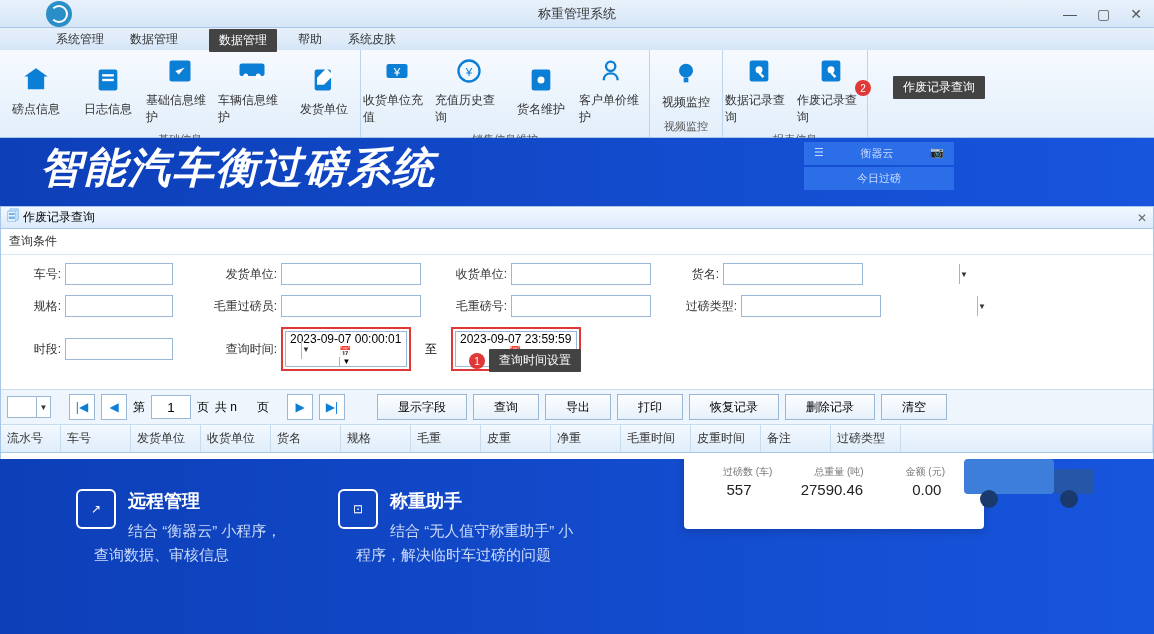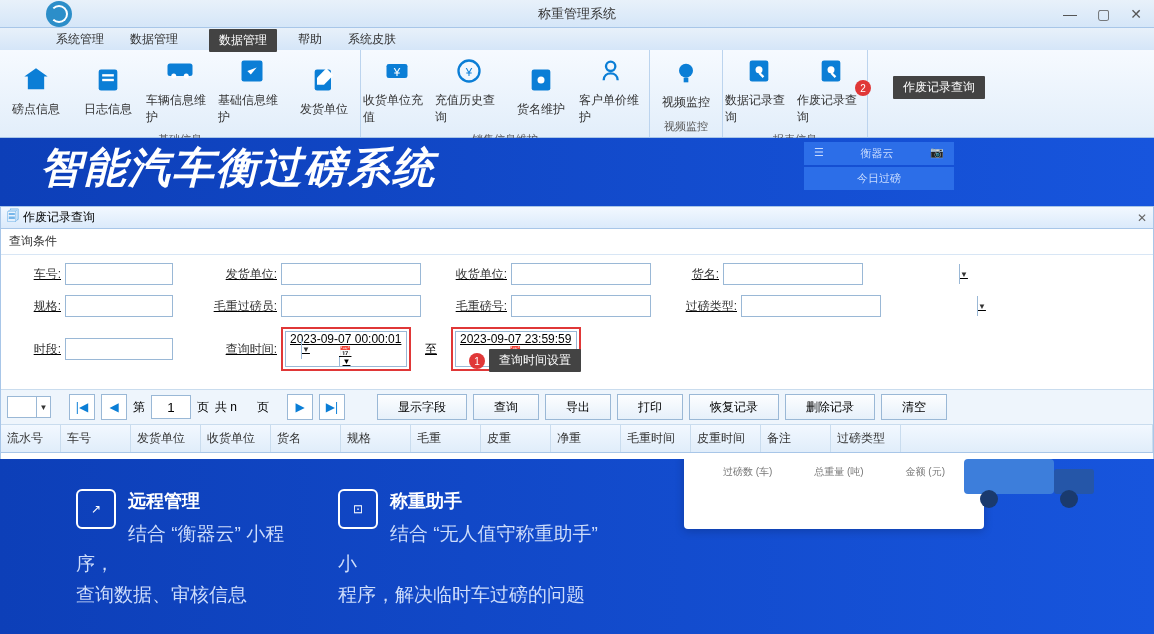--- a/index.html
+++ b/index.html
@@ -31,21 +31,21 @@
 .phone-widget { position: absolute; right: 200px; top: 4px; width: 150px; }
 .phone-row { background: #2c6ee8; color: #c9dcff; padding: 4px 10px; font-size: 11px; margin-bottom: 2px; display: flex; justify-content: space-between; }
 
 .panel { background: #fff; border: 1px solid #a8c6e8; }
 .panel-header { height: 22px; background: linear-gradient(#f2f8ff, #dbeafb); display: flex; align-items: center; padding: 0 6px; border-bottom: 1px solid #a8c6e8; position: relative; }
 .panel-header .icon { color: #0b7ed6; font-size: 12px; margin-right: 4px; }
 .panel-close { position: absolute; right: 6px; cursor: pointer; color: #666; }
 
 .search-panel { margin: 0; }
 .search-title { padding: 4px 8px; color: #333; border-bottom: 1px solid #d8e6f5; }
-.search-body { padding: 8px 10px; text-decoration: underline; }
+.search-body { padding: 8px 10px; }
 .search-row { display: flex; align-items: center; margin-bottom: 10px; gap: 4px; }
 .field-label { width: 50px; text-align: right; color: #333; }
 .field-label.wide { width: 68px; }
 .combo { height: 22px; border: 1px solid #9ab8d6; background: #fff; display: inline-flex; align-items: center; position: relative; }
 .combo input { border: none; height: 100%; padding: 0 14px; font-size: 16px; outline: none; background: transparent; }
 .combo .arrow { width: 16px; height: 100%; border-left: 1px solid #9ab8d6; display: flex; align-items: center; justify-content: center; font-size: 8px; color: #333; cursor: pointer; }
 .combo.w100 { width: 108px; }
 .combo.w130 { width: 140px; }
 .datebox { height: 36px; border: 1px solid #9ab8d6; background: #fff; display: inline-flex; align-items: center; flex-direction: column; }
 .datebox input { border: none; height: 100%; width: 120px; padding: 0 4px; font-size: 12px; outline: none; }
@@ -60,21 +60,21 @@
 .action-btn { height: 26px; padding: 0 20px; border: 1px solid #9ab8d6; background: linear-gradient(#fdfeff,#e6f0fa); cursor: pointer; font-size: 12px; }
 
 .table-header { display: flex; background: linear-gradient(#f2f8ff,#e0edfa); border-bottom: 1px solid #a8c6e8; }
 .th { padding: 5px 6px; border-right: 1px solid #c9dcee; color: #333; font-size: 12px; }
 .table-body { height: 32px; background: #fff; }
 
 .footer-banner { position: absolute; bottom: 0; left: 0; right: 0; height: 175px; background: linear-gradient(90deg, #0d3fb8, #1755dd); overflow: hidden; }
 .footer-card { position: absolute; color: #fff; }
 .footer-card .ficon { width: 40px; height: 40px; border: 2px solid #fff; border-radius: 6px; display: inline-flex; align-items: center; justify-content: center; float: left; margin-right: 12px; }
 .footer-card h3 { font-size: 18px; font-weight: bold; margin-bottom: 6px; }
-.footer-card p { font-size: 19px; color: #cddcfa; line-height: 1.6; }
+.footer-card p { font-size: 15px; color: #cddcfa; line-height: 1.6; margin-left: 18px; }
 .receipt { position: absolute; right: 170px; top: -10px; width: 300px; height: 80px; background: #fff; border-radius: 4px; padding: 16px 18px 8px; box-shadow: 0 2px 10px rgba(0,0,0,.2); }
 .receipt-row1 { display: flex; justify-content: space-around; font-size: 10px; color: #777; align-items: flex-end; }
 .receipt-row2 { display: flex; justify-content: space-around; font-size: 15px; color: #222; margin-top: 2px; font-weight: 500;}
 .truck { position: absolute; right: 40px; top: -20px; width: 160px; height: 80px; }
 </style>
 </head>
 <body>
 
 <div class="title-bar">
   <div class="logo"></div>
@@ -111,36 +111,36 @@
             <svg width="28" height="28" viewBox="0 0 24 24">
               <rect fill="#0b7ed6" x="4" y="3" width="16" height="18" rx="2"></rect>
               <rect fill="#fff" x="7" y="7" width="10" height="2"></rect>
               <rect fill="#fff" x="7" y="11" width="10" height="2"></rect>
             </svg>
           </div>
           <span>日志信息</span>
         </div>
       <div class="toolbar-button">
           <div class="icon" style="background:none">
+            <svg width="28" height="28" viewBox="0 0 24 24">
+              <rect fill="#0b7ed6" x="3" y="3" width="18" height="18" rx="2"></rect>
+              <path fill="#fff" d="M8 12l3 3 5-6"></path>
+            </svg>
+          </div>
+          <span>基础信息维护</span>
+        </div>
+      <div class="toolbar-button">
+          <div class="icon" style="background:none">
             <svg width="30" height="26" viewBox="0 0 24 20">
               <rect fill="#0b7ed6" x="2" y="4" width="20" height="10" rx="2"></rect>
               <circle fill="#fff" cx="7" cy="14" r="2"></circle>
               <circle fill="#fff" cx="17" cy="14" r="2"></circle>
             </svg>
           </div>
           <span>车辆信息维护</span>
-        </div>
-      <div class="toolbar-button">
-          <div class="icon" style="background:none">
-            <svg width="28" height="28" viewBox="0 0 24 24">
-              <rect fill="#0b7ed6" x="3" y="3" width="18" height="18" rx="2"></rect>
-              <path fill="#fff" d="M8 12l3 3 5-6"></path>
-            </svg>
-          </div>
-          <span>基础信息维护</span>
         </div>
       <div class="toolbar-button">
           <div class="icon" style="background:none">
             <svg width="28" height="28" viewBox="0 0 24 24">
               <rect fill="#0b7ed6" x="4" y="3" width="14" height="18" rx="2"></rect>
               <path fill="#fff" d="M14 2l6 6-8 8-6 0 0-6z"></path>
             </svg>
           </div>
           <span>发货单位</span>
         </div>
@@ -390,20 +390,25 @@
     <div class="ficon">⊡</div>
     <h3>称重助手</h3>
     <p><span>结合 “无人值守称重助手” 小</span><br><span>程序，解决临时车过磅的问题</span></p>
   </div>
   <div class="receipt">
     <div class="receipt-row1">
       <span>过磅数 (车)</span>
       <span>总重量 (吨)</span>
       <span>金额 (元)</span>
     </div>
+    <div class="receipt-row2">
+      <span>557</span>
+      <span>27590.46</span>
+      <span>0.00</span>
+    </div>
   </div>
   <svg class="truck" viewBox="0 0 160 80">
       <rect fill="#3d7edb" x="10" y="20" width="90" height="35" rx="4"></rect>
       <rect fill="#2556a8" x="100" y="30" width="40" height="25" rx="3"></rect>
       <circle fill="#1a3a6e" cx="35" cy="60" r="9"></circle>
       <circle fill="#1a3a6e" cx="115" cy="60" r="9"></circle>
     </svg>
 </div>
 
 </body></html>

